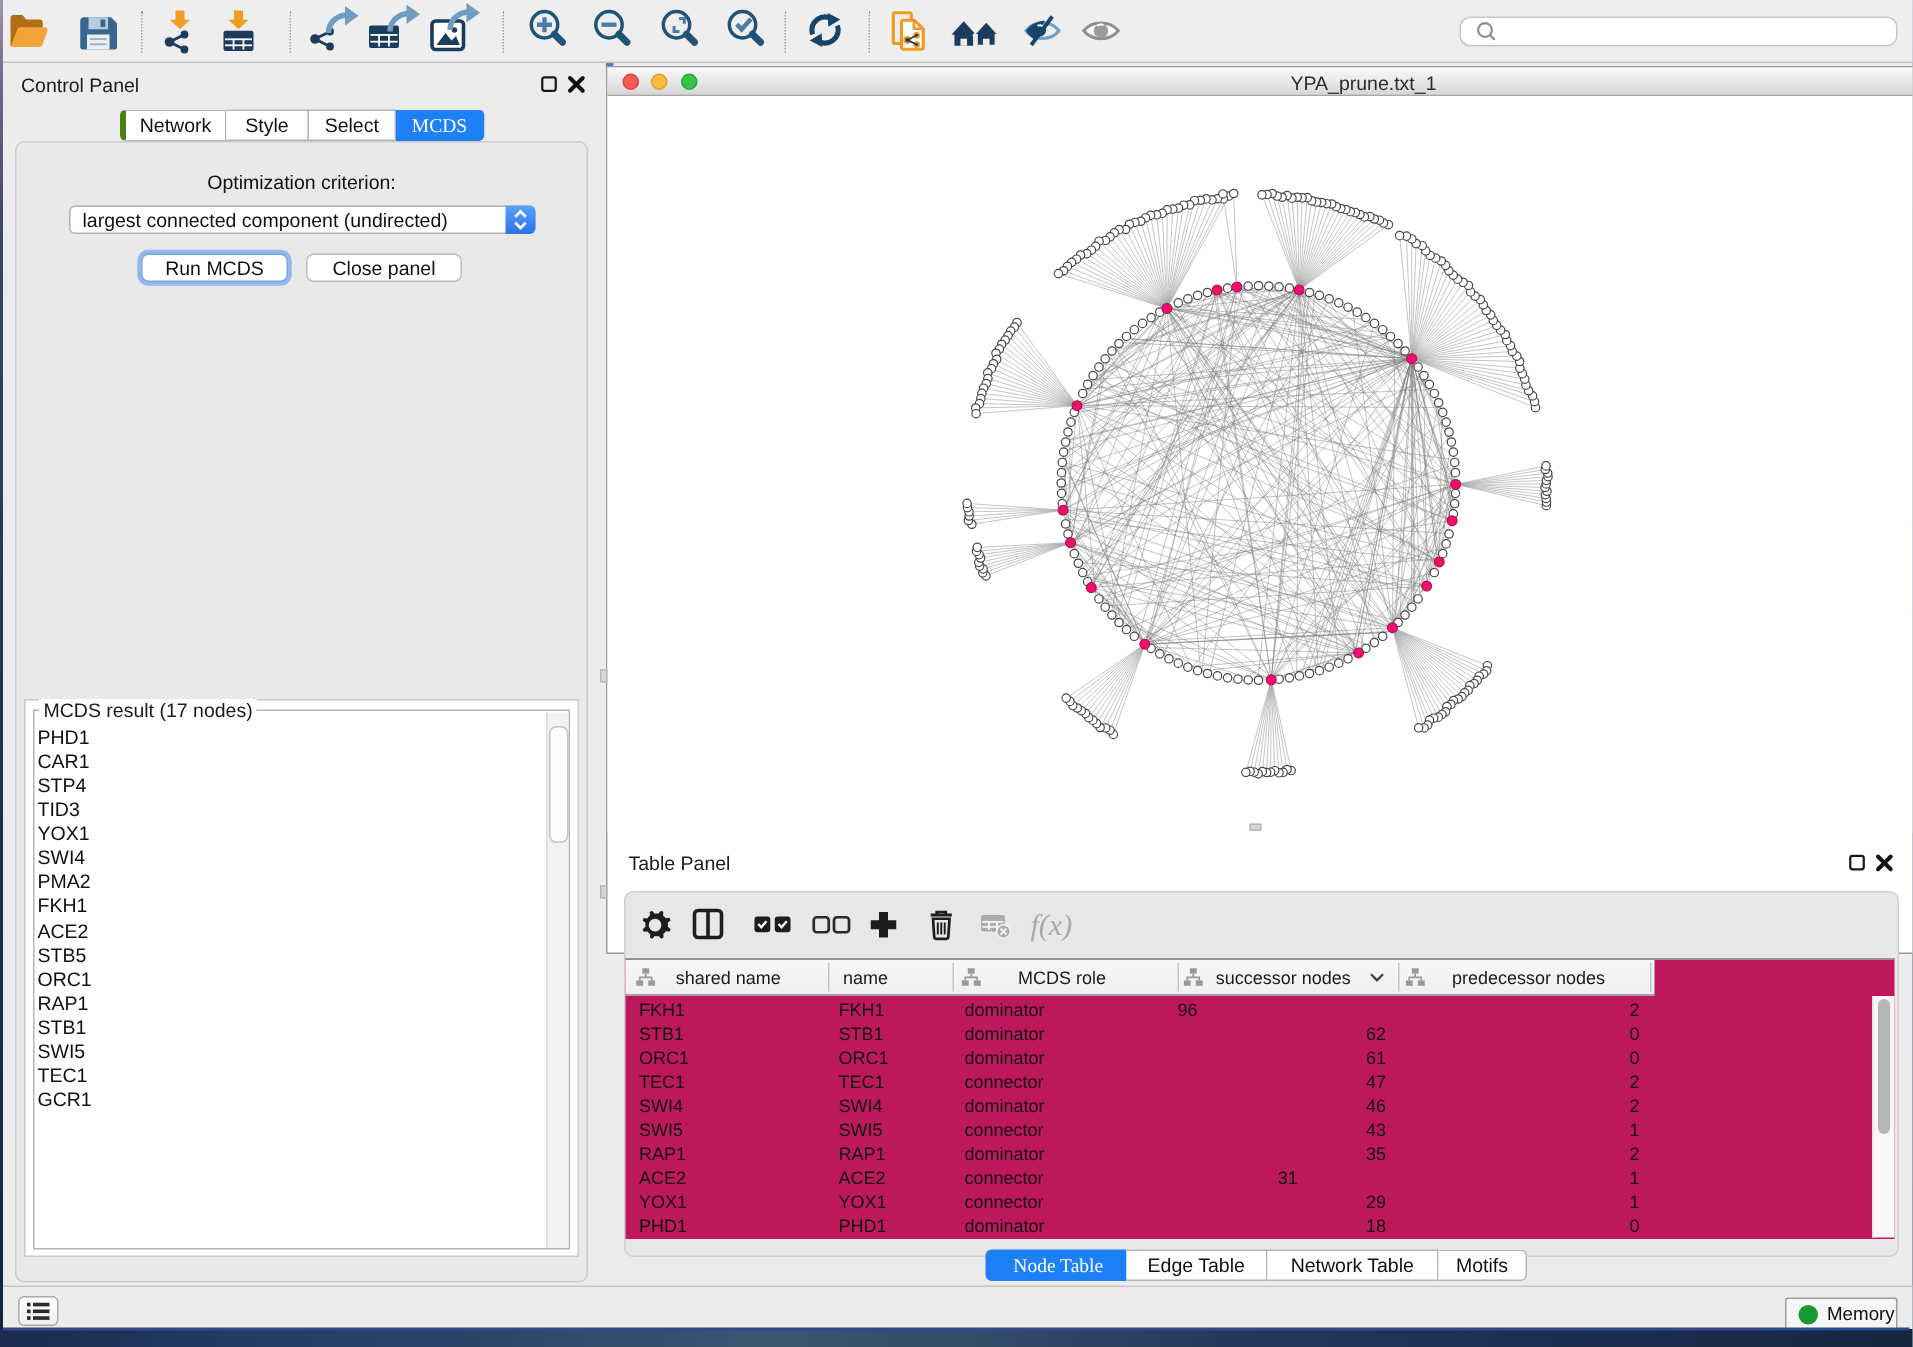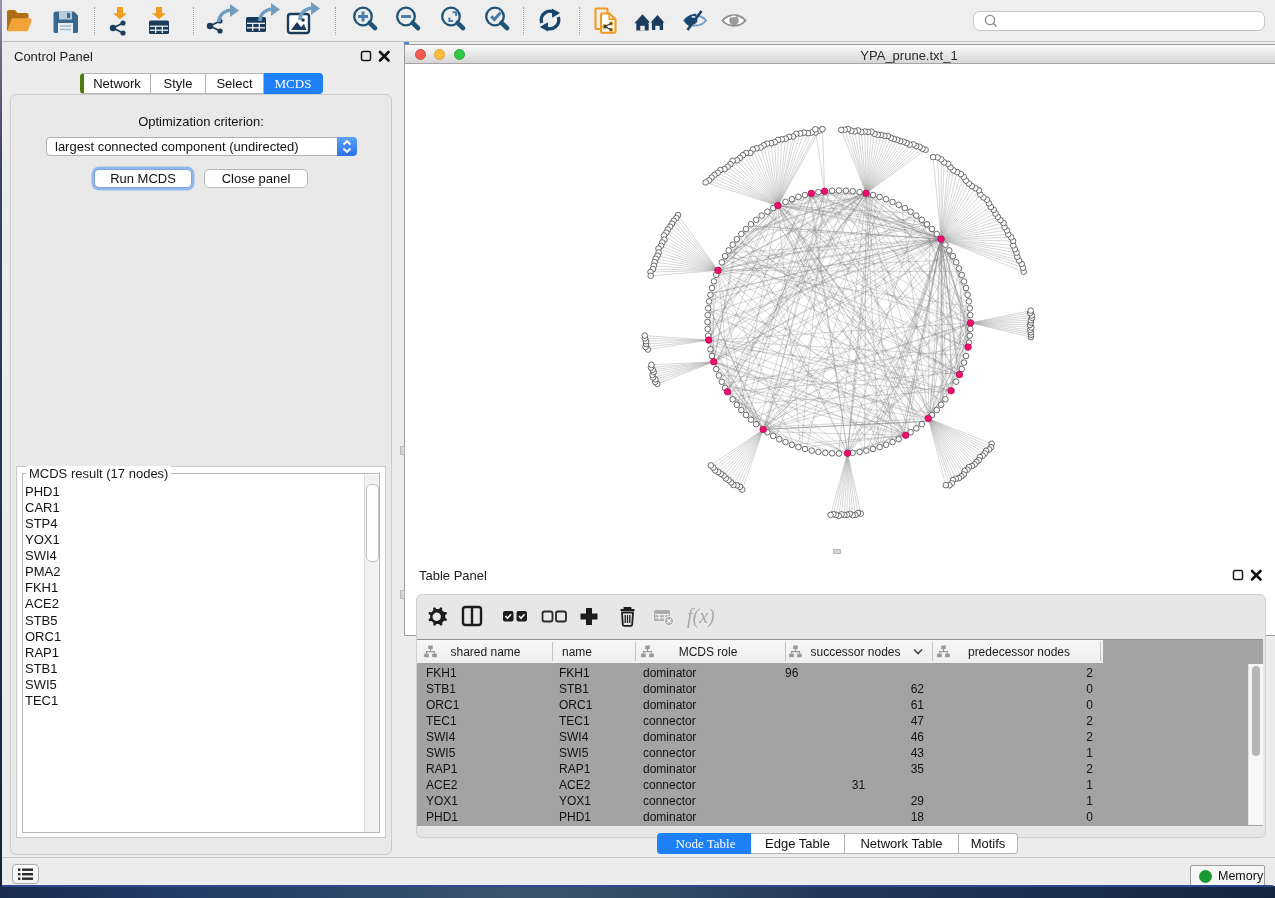--- a/index.html
+++ b/index.html
@@ -30,21 +30,21 @@
 #fsleg{left:3px;top:-8px;background:#fff;padding:0 3px;font-size:13px;color:#1a1a1a;white-space:nowrap;}
 #mlist{left:1px;top:10px;width:340px;font-size:13px;color:#111;line-height:16.06px;}
 #lscroll{right:0;top:1px;width:14px;height:357px;background:#f2f2f2;border-left:1px solid #dcdcdc;}
 #lthumb{left:1px;top:9px;width:11px;height:76px;background:#fdfdfd;border:1px solid #c2c2c2;border-radius:5px;}
 #netwin{left:404px;top:44px;width:872px;height:592px;border:1px solid #9b9b9b;box-sizing:border-box;background:#fff;text-decoration:underline;}
 #nettitle{left:0;top:0;width:100%;height:18px;background:linear-gradient(#fafafa,#d6d6d6);border-bottom:1px solid #a6a6a6;}
 .tl{width:11px;height:11px;border-radius:50%;top:4px;box-sizing:border-box;}
 #netcanvas{left:0;top:19px;width:870px;height:491px;background:#fff;}
 #tpanel-inner{left:416px;top:594px;width:850px;height:244px;background:#e7e7e7;
   border:1px solid #d0d0d0;border-radius:6px;box-sizing:border-box;}
-#ttable{left:417px;top:639px;width:846px;height:186px;background:#a3a3a3;border-top:1px solid #909090;}
+#ttable{left:417px;top:639px;width:846px;height:186px;background:#be185d;border-top:1px solid #909090;}
 #thead{left:0;top:0;width:686px;height:24px;background:linear-gradient(#f7f7f7,#efefef);border-bottom:1px solid #a2a2a2;box-sizing:border-box;}
 .hsep{top:2px;width:0;height:19px;border-left:1px solid #c3c3c3;}
 .hlabel{font-size:12px;color:#1a1a1a;top:5px;}
 .trow{font-size:12px;color:#111;height:16px;line-height:16px;}
 #tscroll{left:831px;top:24px;width:15px;height:161px;background:#f7f7f7;border-left:1px solid #e2e2e2;box-sizing:border-box;}
 #tthumb{left:3px;top:2px;width:8px;height:90px;background:#b5b5b5;border-radius:4px;}
 #statusbar{left:2px;top:857px;width:1273px;height:29px;background:#ececec;border-top:1px solid #c6c6c6;}
 .sqbtn{box-sizing:border-box;border:1px solid #ababab;border-radius:4px;background:linear-gradient(#fdfdfd,#f1f1f1);}
 #membtn{left:1190px;top:865px;width:75px;height:22px;border:1px solid #9e9e9e;border-radius:2px;
   background:#f6f6f6;box-sizing:border-box;display:flex;align-items:center;font-size:12.5px;color:#111;}
@@ -198,31 +198,33 @@
       </svg></div></div>
 <div class="abs btn" style="left:94px;top:169px;width:98px;box-shadow:0 0 0 2.5px rgba(127,170,235,0.8);border-color:#7aa6de">Run MCDS</div>
 <div class="abs btn" style="left:204px;top:169px;width:104px">Close panel</div>
 <div id="resultbox" class="abs">
     <div id="fs" class="abs">
       <div id="fsleg" class="abs">MCDS result (17 nodes)</div>
       <div id="mlist" class="abs">
         <div style="padding-left:1px">PHD1</div>
         <div style="padding-left:1px">CAR1</div>
         <div style="padding-left:1px">STP4</div>
+        <div style="padding-left:1px">TID3</div>
         <div style="padding-left:1px">YOX1</div>
         <div style="padding-left:1px">SWI4</div>
         <div style="padding-left:1px">PMA2</div>
         <div style="padding-left:1px">FKH1</div>
         <div style="padding-left:1px">ACE2</div>
         <div style="padding-left:1px">STB5</div>
         <div style="padding-left:1px">ORC1</div>
         <div style="padding-left:1px">RAP1</div>
         <div style="padding-left:1px">STB1</div>
         <div style="padding-left:1px">SWI5</div>
         <div style="padding-left:1px">TEC1</div>
+        <div style="padding-left:1px">GCR1</div>
       </div>
       <div id="lscroll" class="abs">
         <div id="lthumb" class="abs"></div>
       </div>
     </div>
   </div>
 <div class="abs" style="left:404px;top:42px;width:5px;height:2px;background:#4a82d6"></div>
 <div class="abs" style="left:404px;top:42px;width:2px;height:5px;background:#4a82d6"></div>
 <div id="netwin" class="abs">
     <div id="nettitle" class="abs">

